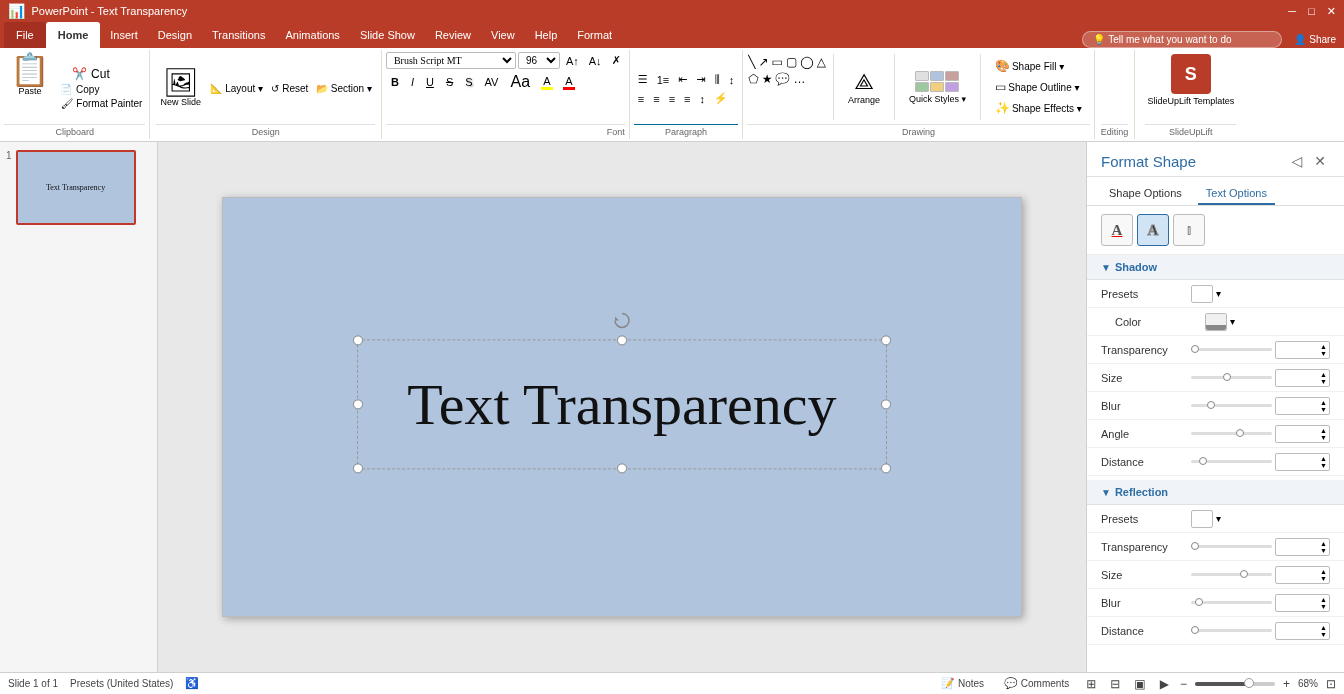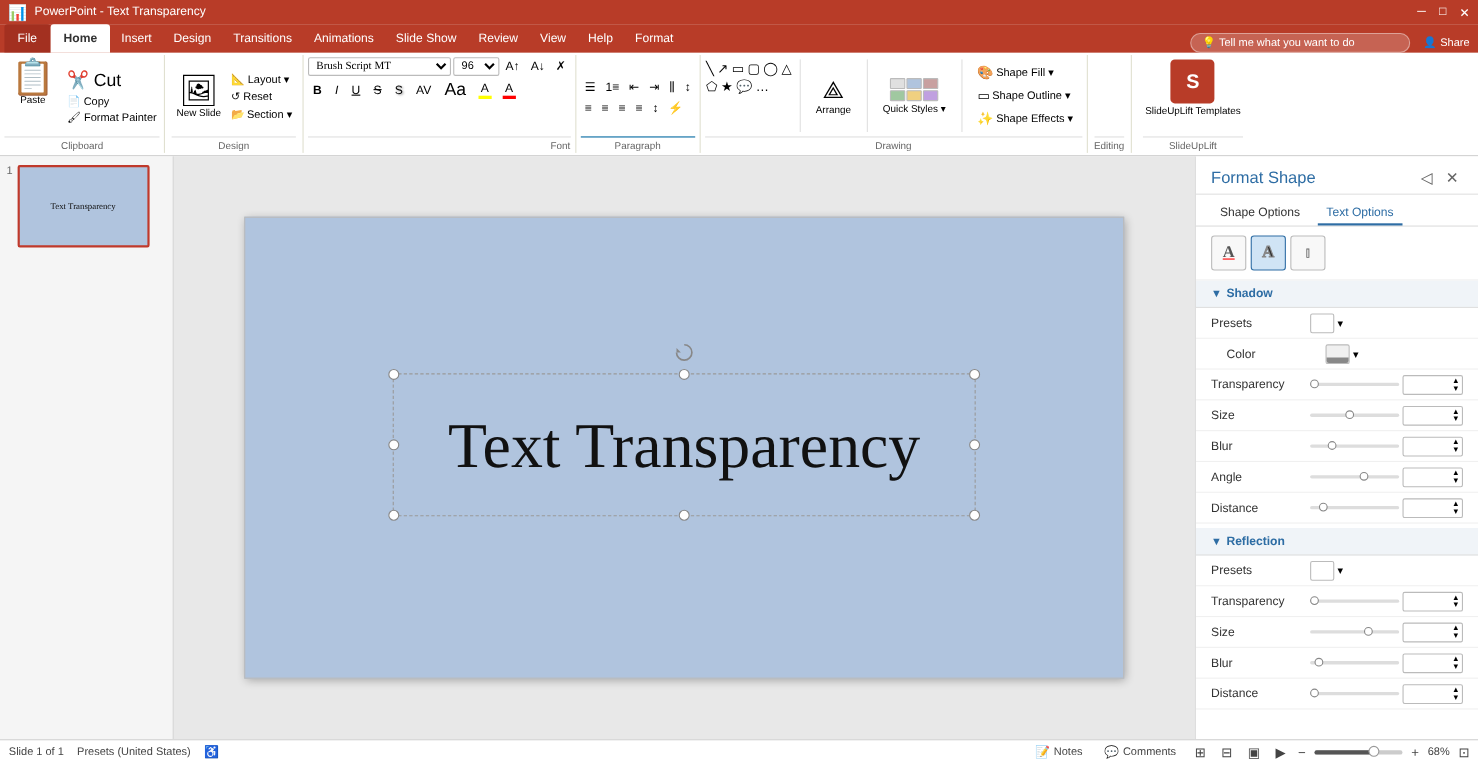--- a/index.html
+++ b/index.html
@@ -40,35 +40,35 @@
 
 <div style="background:white; border-bottom:1px solid #d0d0d0; display:flex; align-items:stretch; padding:2px 0; min-height:94px;">
 
   <div style="display:flex; flex-direction:column; padding:2px 4px; border-right:1px solid #e0e0d0; align-items:center;">
     <div style="display:flex; align-items:stretch; flex:1; gap:2px;">
       <div style="display:flex; flex-direction:column; align-items:center; cursor:pointer; padding:2px 6px; border-radius:3px;">
         <div style="font-size:32px; line-height:1;">📋</div>
         <div style="font-size:9px;">Paste</div>
       </div>
       <div style="display:flex; flex-direction:column; gap:1px; justify-content:center;">
-        <div style="font-size:16px; cursor:pointer; padding:1px 3px; border-radius:2px; display:flex; align-items:center; gap:2px;">✂️ Cut</div>
+        <div style="font-size:12px; cursor:pointer; padding:1px 3px; border-radius:2px; display:flex; align-items:center; gap:2px;margin-left:12px;">✂️ Cut</div>
         <div style="font-size:10px; cursor:pointer; padding:1px 3px; border-radius:2px; display:flex; align-items:center; gap:2px;">📄 Copy</div>
         <div style="font-size:10px; cursor:pointer; padding:1px 3px; border-radius:2px; display:flex; align-items:center; gap:2px;">🖌 Format Painter</div>
       </div>
     </div>
     <div style="font-size:9px; color:#666; margin-top:auto; border-top:1px solid #e0e0e0; width:100%; text-align:center; padding-top:2px;">Clipboard</div>
   </div>
 
   <div style="display:flex; flex-direction:column; padding:2px 6px; border-right:1px solid #e0e0d0;">
     <div style="display:flex; align-items:center; gap:2px; flex:1;">
       <div style="display:flex; flex-direction:column; align-items:center; cursor:pointer; padding:2px 4px; border-radius:3px;">
         <div style="font-size:28px; line-height:1;">🖼</div>
         <div style="font-size:9px;">New Slide</div>
       </div>
-      <div style="display:flex; flex-direction:column; gap:2px; justify-content:center;">
+      <div style="display:flex; flex-direction:row; gap:2px; justify-content:center;">
         <div style="font-size:10px; cursor:pointer; padding:1px 3px; border-radius:2px; display:flex; align-items:center; gap:2px;">📐 Layout ▾</div>
         <div style="font-size:10px; cursor:pointer; padding:1px 3px; border-radius:2px; display:flex; align-items:center; gap:2px;">↺ Reset</div>
         <div style="font-size:10px; cursor:pointer; padding:1px 3px; border-radius:2px; display:flex; align-items:center; gap:2px;">📂 <span>Section ▾</span></div>
       </div>
     </div>
     <div style="font-size:9px; color:#666; margin-top:auto; border-top:1px solid #e0e0e0; width:100%; text-align:center; padding-top:2px;">Design</div>
   </div>
 
   <div style="display:flex; flex-direction:column; padding:2px 4px; border-right:1px solid #e0e0d0; gap:2px;">
     <div style="display:flex; align-items:center; gap:2px;">

